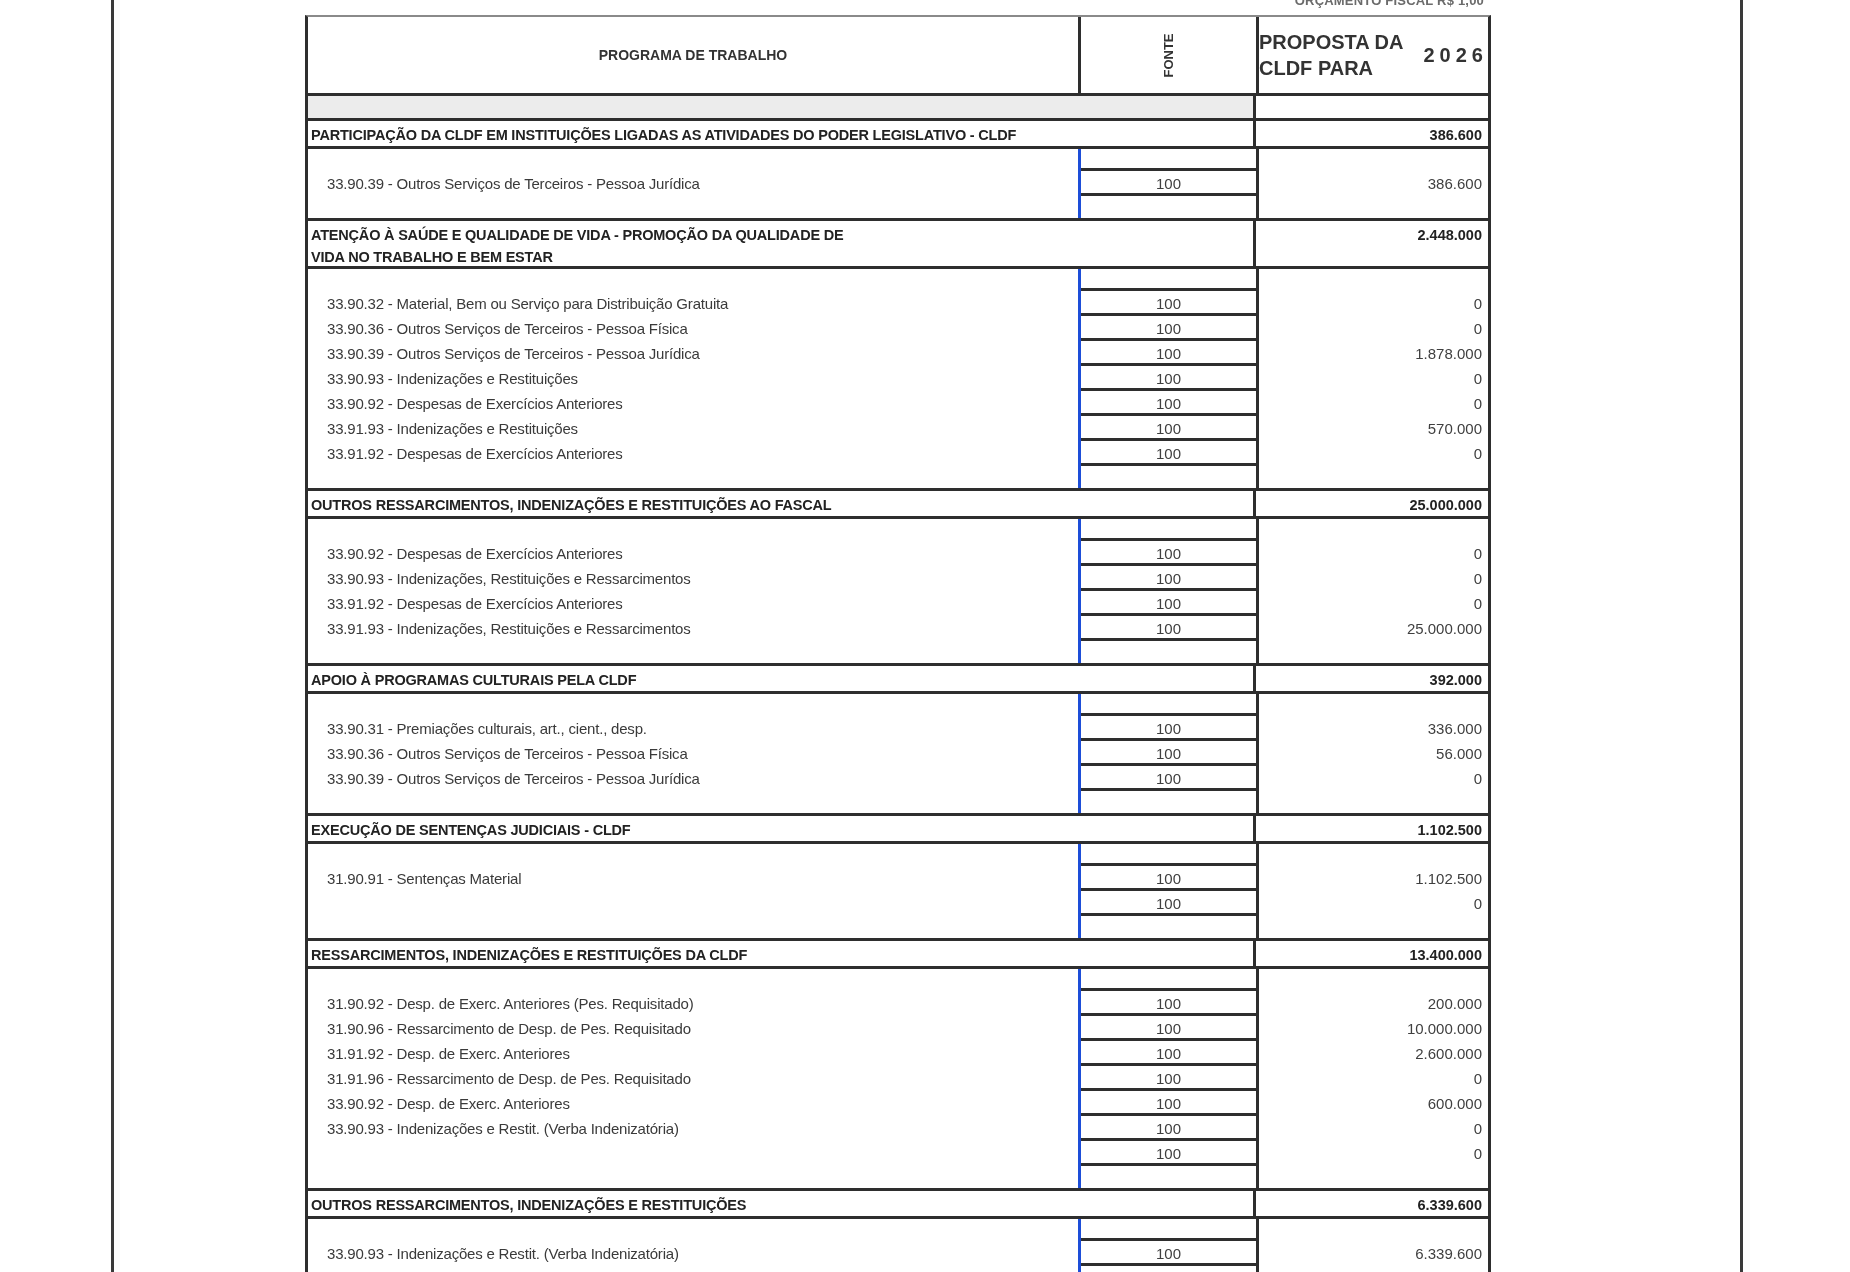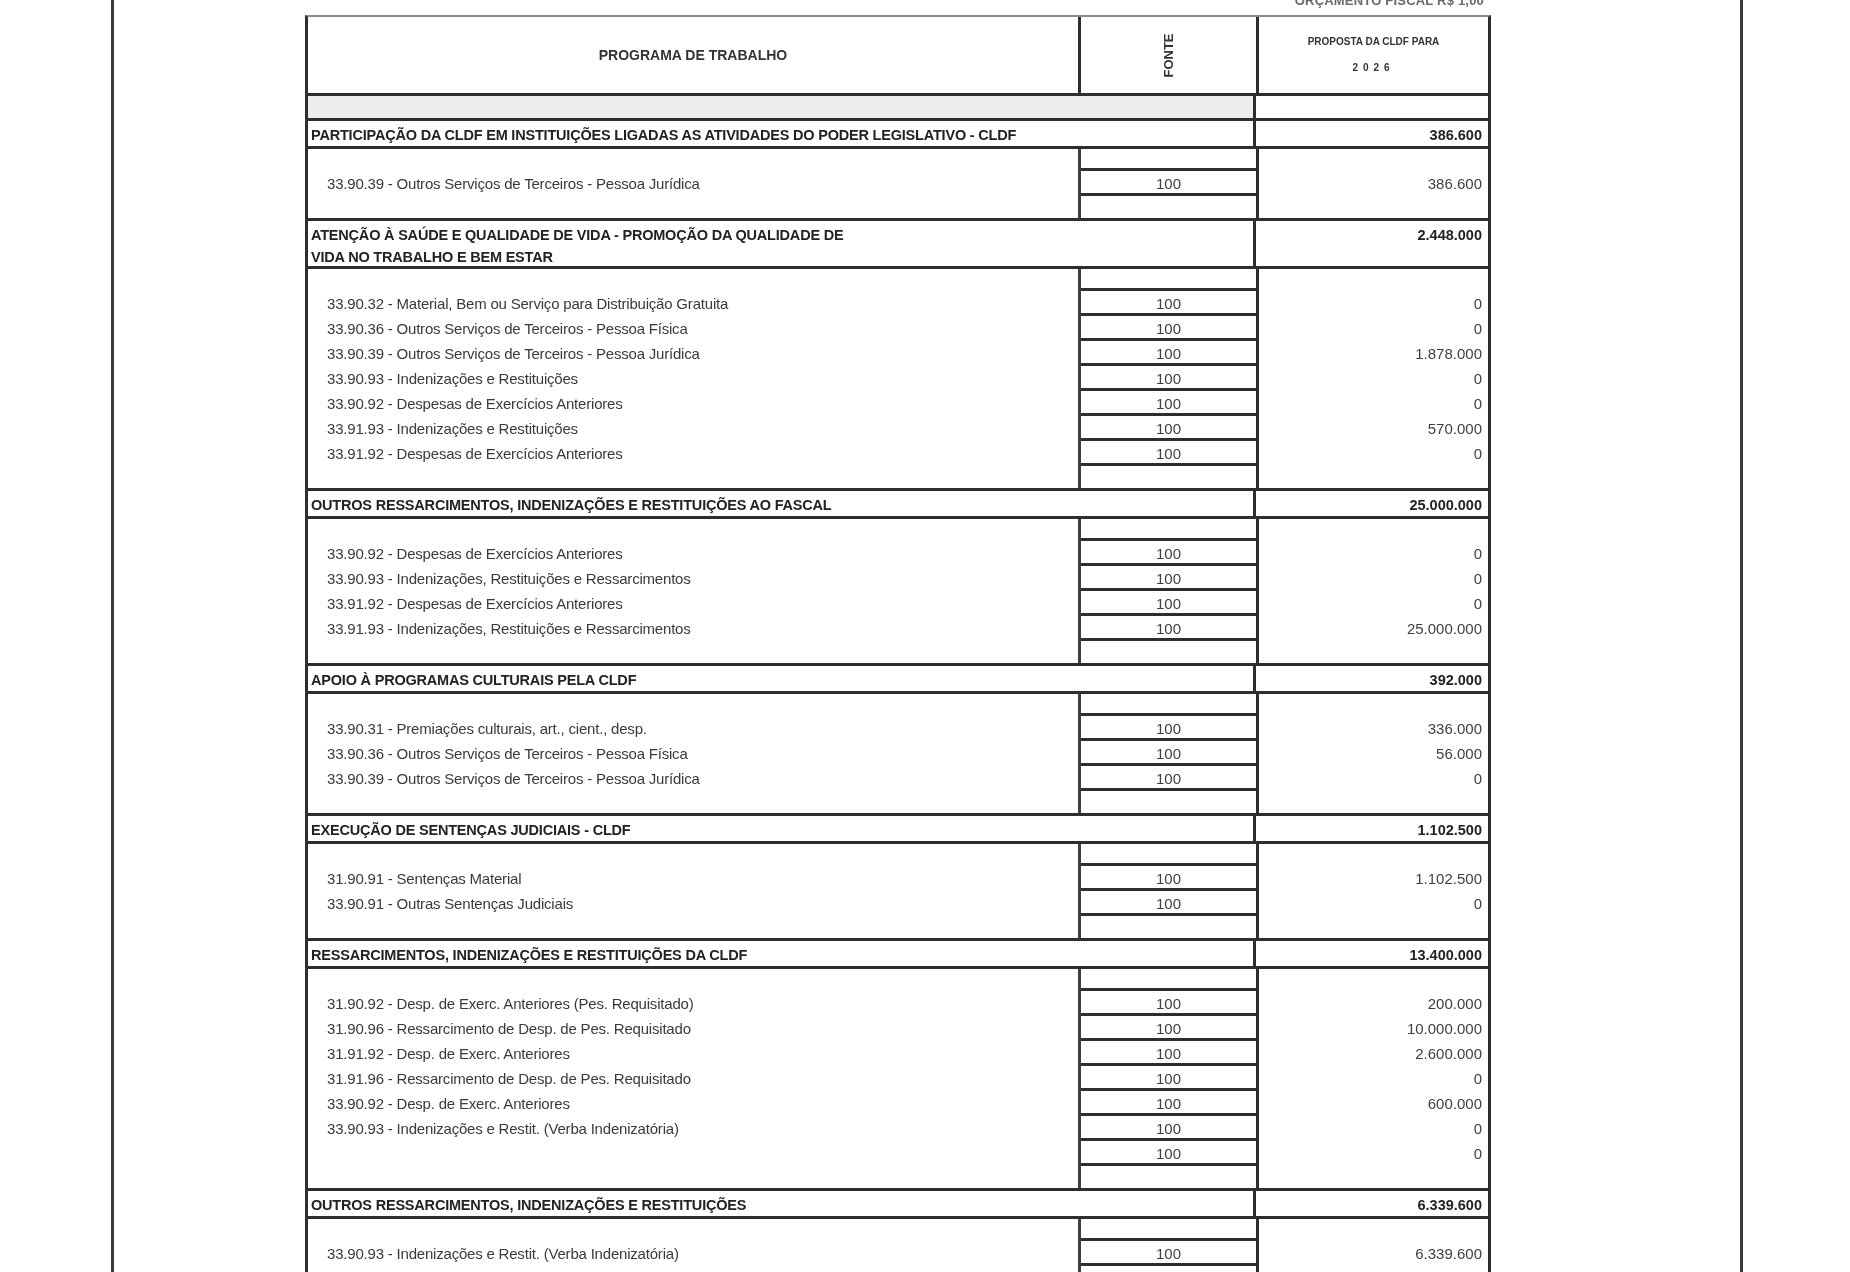--- a/index.html
+++ b/index.html
@@ -29,41 +29,41 @@
 
   .hdr { display: flex; height: 76px; border-bottom: 3px solid #2e2e2e; }
   .col-prog { width: 770px; flex: none; }
   .col-fonte { width: 175px; flex: none; border-left: 3px solid #2e2e2e; }
   .col-val { flex: 1; border-left: 3px solid #2e2e2e; }
 
   .hdr .col-prog { display: flex; align-items: center; justify-content: center;
     font-weight: bold; font-size: 14px; color: #333; text-align: right; }
   .hdr .col-fonte { display: flex; align-items: center; justify-content: center; }
   .hdr .col-fonte span { transform: rotate(-90deg); font-weight: bold; font-size: 13px; color: #333; white-space: nowrap; }
-  .hdr .col-val { display: flex; flex-direction: column; align-items: center; justify-content: center;
-    font-weight: bold; font-size: 10px; color: #333; line-height: 26px; }
+  .hdr .col-val { display: flex; flex-direction: row; align-items: center; justify-content: center;
+    font-weight: bold; font-size: 20px; color: #333; line-height: 26px; }
   .hdr .col-val .yr { letter-spacing: 5px; }
 
   .gray-row { display: flex; height: 22px; border-bottom: 3px solid #2e2e2e; }
   .gray-row .fill { width: 945px; flex: none; background: #ececec; }
   .gray-row .rest { flex: 1; border-left: 3px solid #2e2e2e; }
 
   .sec-hdr { display: flex; border-bottom: 3px solid #2e2e2e; }
   .sec-hdr .title {
     width: 945px; flex: none; font-weight: bold; font-size: 14.5px; color: #222;
     padding: 3px 14px 0 3px; box-sizing: border-box; line-height: 22px; letter-spacing: -0.2px;
   }
   .sec-hdr .total {
     flex: 1; border-left: 3px solid #2e2e2e; text-align: right; font-weight: bold;
     font-size: 14.5px; color: #222; padding: 3px 6px 0 0; line-height: 22px;
   }
 
   .sec-body { display: flex; border-bottom: 3px solid #2e2e2e; }
   .sec-body .desc-col { width: 770px; flex: none; }
-  .sec-body .fonte-col { width: 175px; flex: none; border-left: 3px solid #404040; }
+  .sec-body .fonte-col { width: 175px; flex: none; border-left: 3px solid #1d4ed8; }
   .sec-body .val-col { flex: 1; border-left: 3px solid #2e2e2e; }
 
   .cell { height: 25px; box-sizing: border-box; font-size: 15px; line-height: 25px; white-space: nowrap; }
   .desc-col .cell { padding-left: 19px; color: #3a3a3a; letter-spacing: -0.2px; }
   .fonte-col .cell { text-align: center; color: #3f3f3f; border-bottom: 3px solid #2e2e2e; }
   .fonte-col .cell:last-child { border-bottom: none; }
   .val-col .cell { text-align: right; padding-right: 6px; color: #3f3f3f; }
   .spacer { height: 22px; }
   .fonte-col .spacer { border-bottom: 3px solid #2e2e2e; box-sizing: border-box; height: 22px; }
   .fonte-col .spacer.end { border-bottom: none; }
@@ -213,21 +213,20 @@
         </div>
       </div>
       <div class="sec-hdr">
         <div class="title" style="height: 24px;">EXECUÇÃO DE SENTENÇAS JUDICIAIS - CLDF</div>
         <div class="total">1.102.500</div>
       </div>
       <div class="sec-body">
         <div class="desc-col">
           <div class="spacer"></div>
           <div class="cell">31.90.91 - Sentenças Material</div>
-          <div class="cell">33.90.91 - Outras Sentenças Judiciais</div>
           <div class="spacer"></div>
         </div>
         <div class="fonte-col">
           <div class="spacer"></div>
           <div class="cell">100</div>
           <div class="cell" style="border-bottom: 3px solid rgb(46, 46, 46);">100</div>
           <div class="spacer end"></div>
         </div>
         <div class="val-col">
           <div class="spacer"></div>

